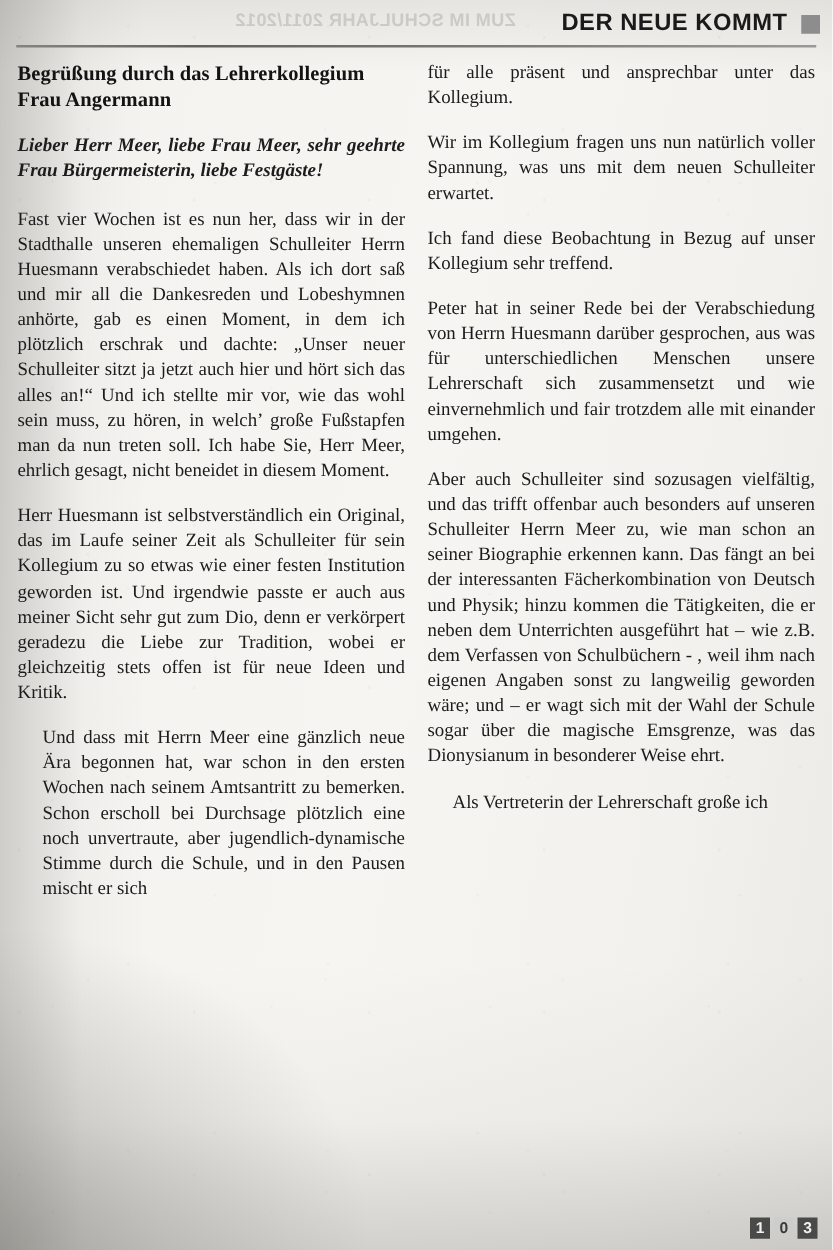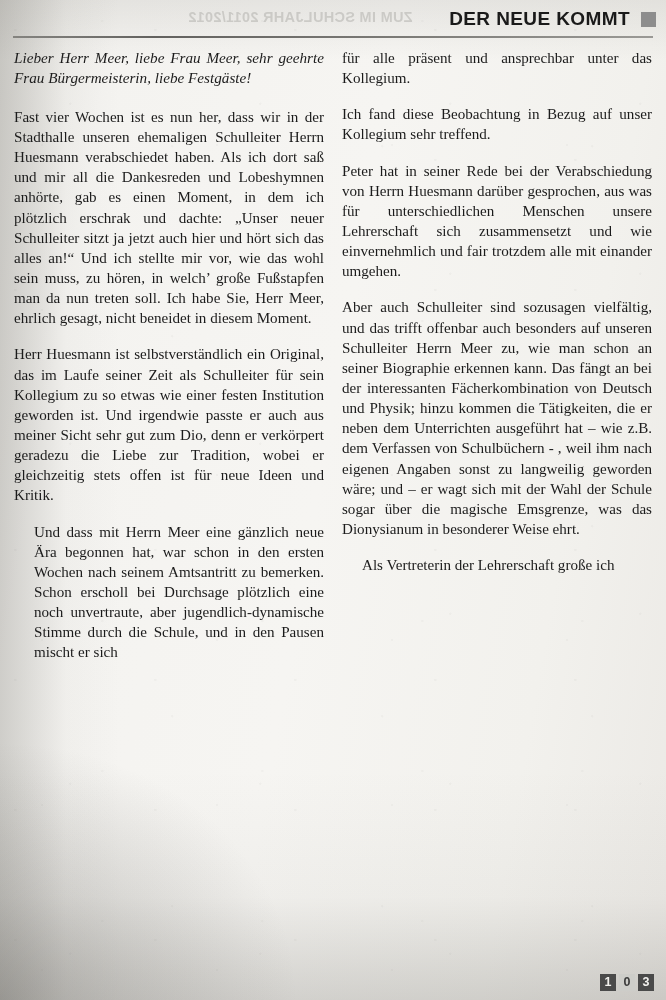--- a/index.html
+++ b/index.html
@@ -161,20 +161,21 @@
     letter-spacing: .1px;
   }
 
   .lede {
     font-style: italic;
     font-size: 15.2px;
     line-height: 1.345;
     margin: 0 0 18px 0;
     text-align: justify;
     color: #1c1c1c;
+    font-weight: bold;
   }
 
   p.body {
     font-size: 15.1px;
     line-height: 1.335;
     margin: 0 0 16px 0;
     text-align: justify;
     text-justify: inter-word;
     hyphens: manual;
     color: #1b1b1b;
@@ -227,30 +228,35 @@
       <span class="header-title">DER NEUE KOMMT</span>
       <span class="header-square"></span>
     </div>
 
     <div class="header-rule"></div>
 
     <div class="columns">
 
       <div class="col col-left">
 
+        <h1 class="article-title">
+          <span>Begrüßung durch das Lehrerkollegium</span><br>
+          <span>Frau Angermann</span>
+        </h1>
 
         <p class="lede">Lieber Herr Meer, liebe Frau Meer, sehr geehrte Frau Bürgermeisterin, liebe Festgäste!</p>
 
         <p class="body">Fast vier Wochen ist es nun her, dass wir in der Stadthalle unseren ehemaligen Schulleiter Herrn Huesmann verabschiedet haben. Als ich dort saß und mir all die Dankesreden und Lobeshymnen anhörte, gab es einen Moment, in dem ich plötzlich erschrak und dachte: „Unser neuer Schulleiter sitzt ja jetzt auch hier und hört sich das alles an!“ Und ich stellte mir vor, wie das wohl sein muss, zu hören, in welch’ große Fußstapfen man da nun treten soll. Ich habe Sie, Herr Meer, ehrlich gesagt, nicht beneidet in diesem Moment.</p>
         <p class="body">Herr Huesmann ist selbstverständlich ein Original, das im Laufe seiner Zeit als Schulleiter für sein Kollegium zu so etwas wie einer festen Institution geworden ist. Und irgendwie passte er auch aus meiner Sicht sehr gut zum Dio, denn er verkörpert geradezu die Liebe zur Tradition, wobei er gleichzeitig stets offen ist für neue Ideen und Kritik.</p>
         <p class="body">Und dass mit Herrn Meer eine gänzlich neue Ära begonnen hat, war schon in den ersten Wochen nach seinem Amtsantritt zu bemerken. Schon erscholl bei Durchsage plötzlich eine noch unvertraute, aber jugendlich-dynamische Stimme durch die Schule, und in den Pausen mischt er sich</p>
       </div>
 
       <div class="col col-right">
         <p class="body">für alle präsent und ansprechbar unter das Kollegium.</p>
+        <p class="body">Wir im Kollegium fragen uns nun natürlich voller Spannung, was uns mit dem neuen Schulleiter erwartet.</p>
         <p class="body">Ich fand diese Beobachtung in Bezug auf unser Kollegium sehr treffend.</p>
         <p class="body">Peter hat in seiner Rede bei der Verabschiedung von Herrn Huesmann darüber gesprochen, aus was für unterschiedlichen Menschen unsere Lehrerschaft sich zusammensetzt und wie einvernehmlich und fair trotzdem alle mit einander umgehen.</p>
         <p class="body">Aber auch Schulleiter sind sozusagen vielfältig, und das trifft offenbar auch besonders auf unseren Schulleiter Herrn Meer zu, wie man schon an seiner Biographie erkennen kann. Das fängt an bei der interessanten Fächerkombination von Deutsch und Physik; hinzu kommen die Tätigkeiten, die er neben dem Unterrichten ausgeführt hat – wie z.B. dem Verfassen von Schulbüchern - , weil ihm nach eigenen Angaben sonst zu langweilig geworden wäre; und – er wagt sich mit der Wahl der Schule sogar über die magische Emsgrenze, was das Dionysianum in besonderer Weise ehrt.</p>
         <p class="body">Als Vertreterin der Lehrerschaft große ich</p>
       </div>
 
     </div>
 
     <div class="folio">
       <span class="folio-digit dark">1</span>

